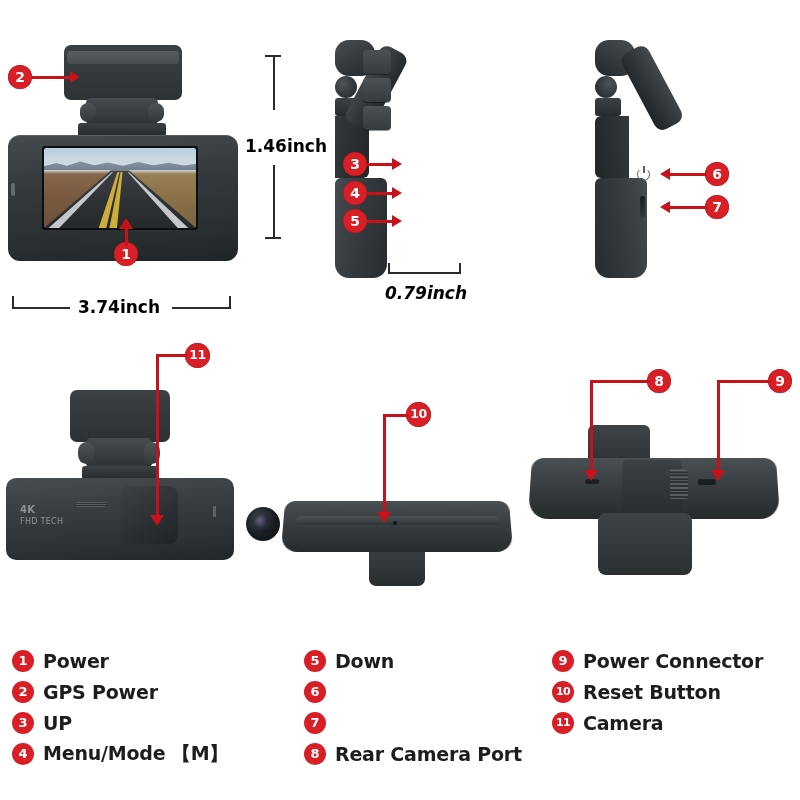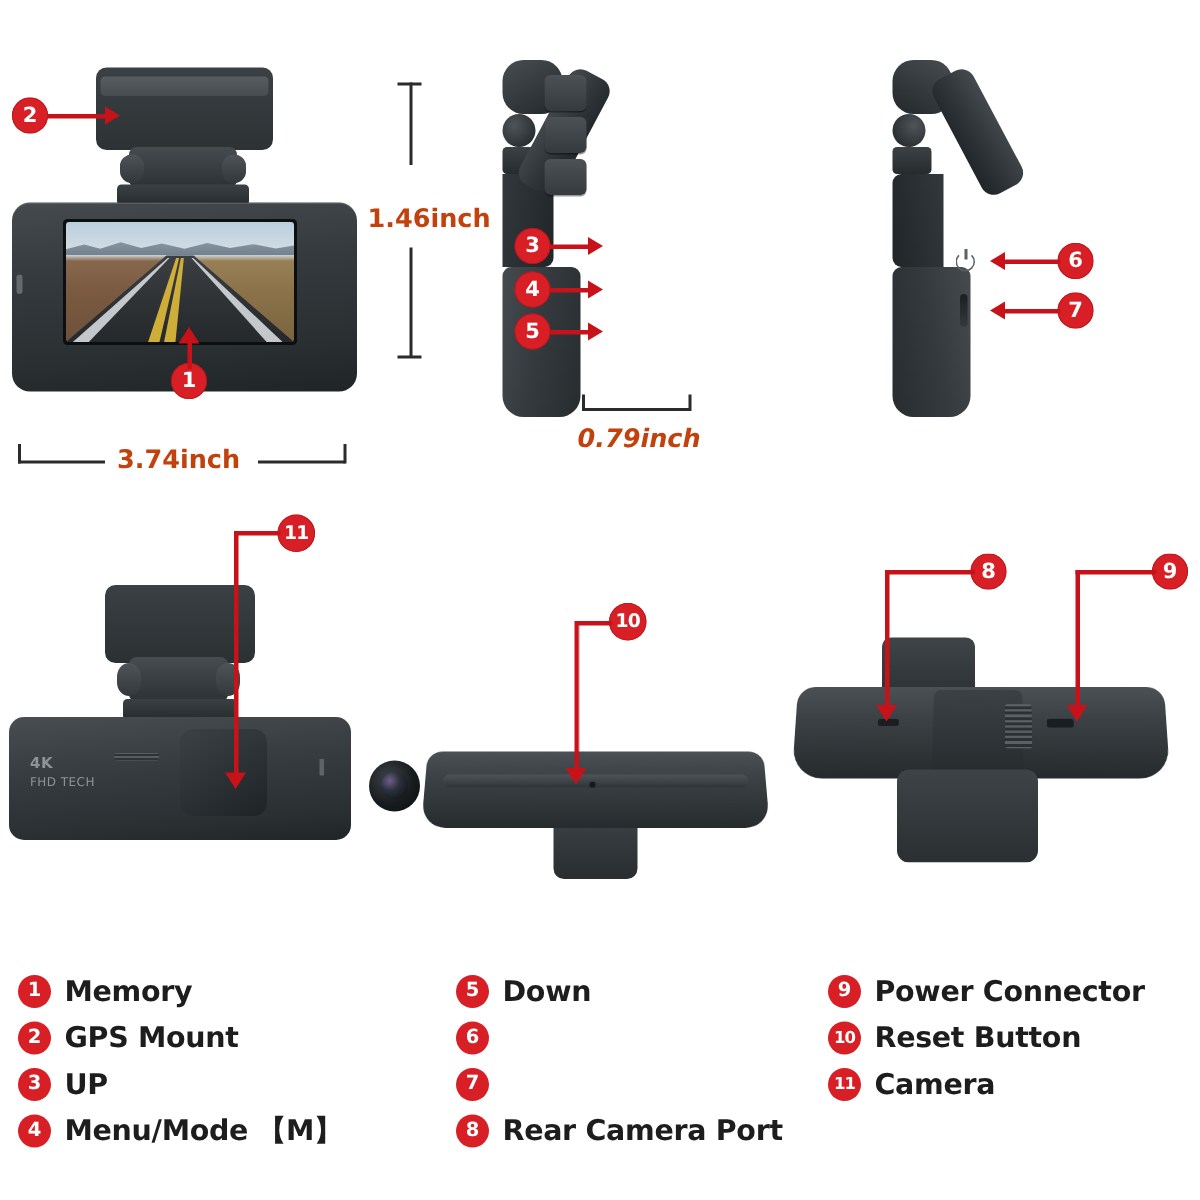--- a/index.html
+++ b/index.html
@@ -32,21 +32,21 @@
   .lead { position: absolute; background: #c8121a; }
   .lead.h { height: 2.5px; }
   .lead.v { width: 2.5px; }
   .arrow { position: absolute; width: 0; height: 0; }
   .arrow.down { border-left: 7px solid transparent; border-right: 7px solid transparent; border-top: 11px solid #c8121a; }
   .arrow.up   { border-left: 7px solid transparent; border-right: 7px solid transparent; border-bottom: 11px solid #c8121a; }
   .arrow.right{ border-top: 6px solid transparent; border-bottom: 6px solid transparent; border-left: 10px solid #c8121a; }
   .arrow.left { border-top: 6px solid transparent; border-bottom: 6px solid transparent; border-right: 10px solid #c8121a; }
 
   
-  .dimtext { position: absolute; font-size: 17px; font-weight: bold; color: #c2410c; letter-spacing: 0px; white-space: nowrap; font-family: "DejaVu Sans", sans-serif; }
+  .dimtext { position: absolute; font-size: 17px; font-weight: bold; color: #000000; letter-spacing: 0px; white-space: nowrap; font-family: "DejaVu Sans", sans-serif; }
   .dimline { position: absolute; background: #2b2b2b; }
   .dimline.h { height: 1.5px; }
   .dimline.v { width: 1.5px; }
 
   
   .body-dark   { position: absolute; background: linear-gradient(160deg,#4a5054 0%,#3a4043 40%,#2c3134 100%); }
   .body-dark2  { position: absolute; background: linear-gradient(180deg,#3e4448 0%,#2f3538 60%,#23282b 100%); }
 
   
   #dev-front { position: absolute; left: 8px; top: 45px; width: 240px; height: 215px; }
@@ -367,25 +367,25 @@
   <div class="badge d1" style="left:768px; top:369px;">9</div>
   <div class="lead h" style="left:717px; top:380px; width:54px;"></div>
   <div class="lead v" style="left:717px; top:380px; height:92px;"></div>
   <div class="arrow down" style="left:711px; top:470px;"></div>
 
   <div id="legend">
 
     <div class="legend-col" style="left:12px;">
       <div class="legend-row">
         <span class="bnum">1</span>
-        <span class="ltext">Memory</span>
+        <span class="ltext">Power</span>
       </div>
       <div class="legend-row">
         <span class="bnum">2</span>
-        <span class="ltext">GPS Mount</span>
+        <span class="ltext">GPS Power</span>
       </div>
       <div class="legend-row">
         <span class="bnum">3</span>
         <span class="ltext">UP</span>
       </div>
       <div class="legend-row">
         <span class="bnum">4</span>
         <span class="ltext">Menu/Mode 【M】</span>
       </div>
     </div>

